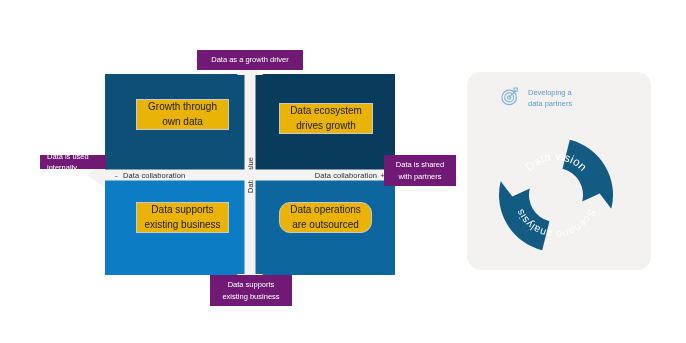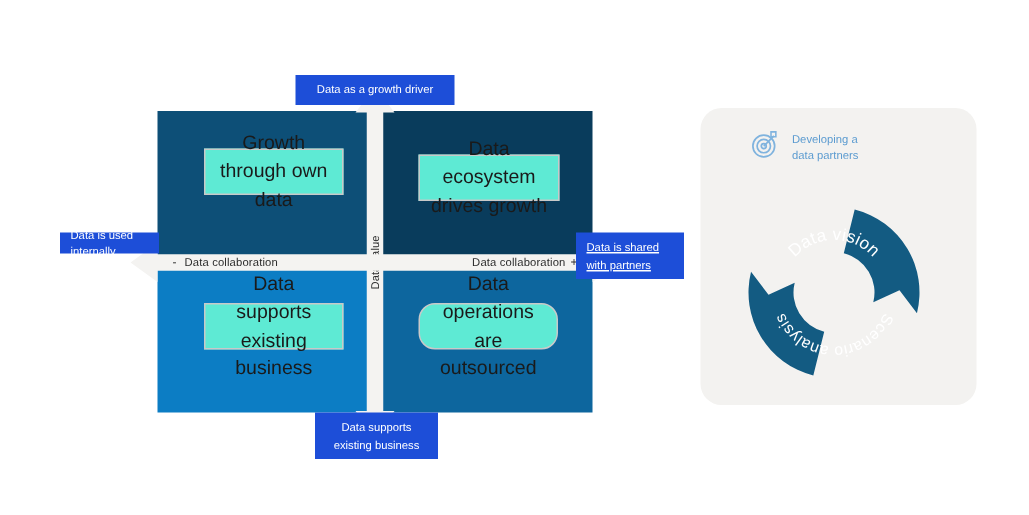--- a/index.html
+++ b/index.html
@@ -93,41 +93,41 @@
     transform: translateX(-50%);
     font-size: 8px;
     color: #3a3a3a;
   }
   .sign-v.top    { top: 4px; }
   .sign-v.bottom { bottom: 3px; }
 
   
   .callout {
     position: absolute;
-    background: #5eead4;
+    background: #eab308;
     border: 1px solid #c9c9c9;
-    font-size: 13px;
+    font-size: 10px;
     line-height: 1.45;
     color: #1a1a1a;
     text-align: center;
     display: flex;
     align-items: center;
     justify-content: center;
     padding: 5px 6px;
     box-sizing: border-box;
   }
   #c-tl { left: 31px;  top: 25px;  width: 93px; height: 31px; }
   #c-tr { left: 174px; top: 29px;  width: 94px; height: 31px; }
   #c-bl { left: 31px;  top: 128px; width: 93px; height: 31px; }
   #c-br { left: 174px; top: 128px; width: 93px; height: 31px; border-radius: 11px; }
 
   
   .tag {
     position: absolute;
-    background: #1d4ed8;
+    background: #701a75;
     color: #ffffff;
     font-size: 7.5px;
     line-height: 1.5;
     display: flex;
     align-items: center;
     padding: 5px 7px;
     box-sizing: border-box;
   }
   #tag-top {
     left: 197px; top: 50px; width: 106px; height: 20px;
@@ -136,21 +136,21 @@
   #tag-bottom {
     left: 210px; top: 275px; width: 82px; height: 31px;
     justify-content: center; text-align: center;
   }
   #tag-left {
     left: 40px; top: 155px; width: 66px; height: 14px;
     justify-content: flex-start; text-align: left;
   }
   #tag-right {
     left: 384px; top: 155px; width: 72px; height: 31px;
-    justify-content: center; text-align: left; text-decoration: underline;
+    justify-content: center; text-align: center;
   }
 
   
   #right-panel {
     position: absolute;
     left: 467px; top: 72px;
     width: 184px; height: 198px;
     background: #f3f2f0;
     border-radius: 14px;
   }

